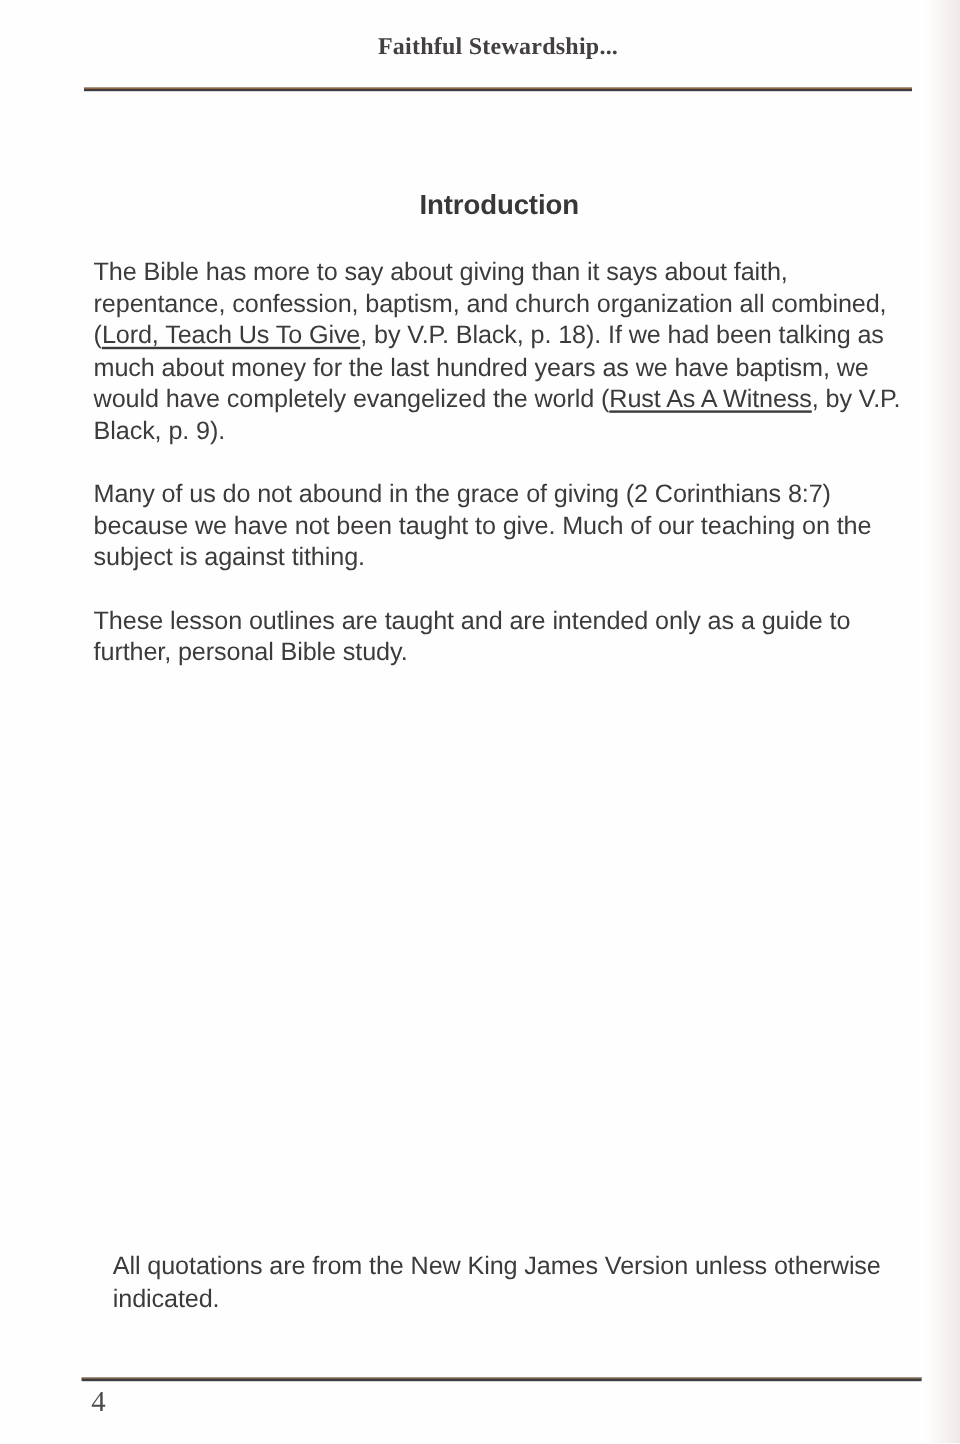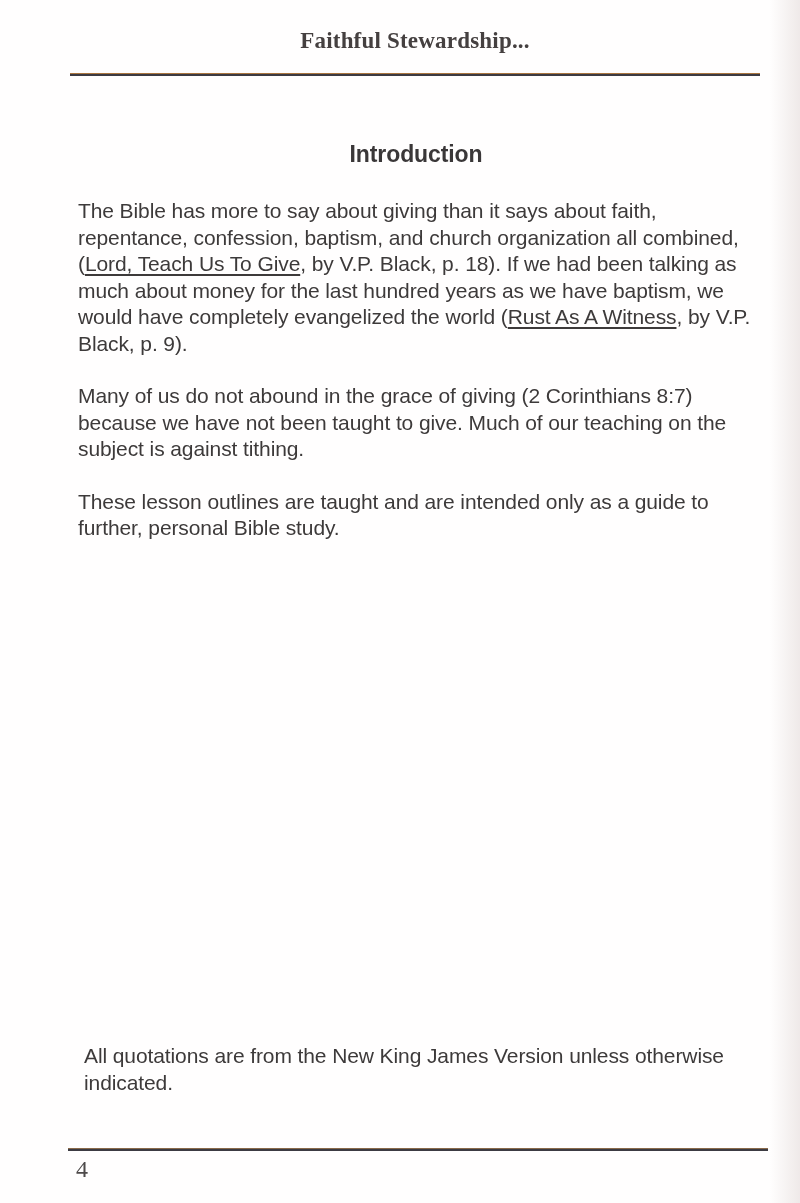--- a/index.html
+++ b/index.html
@@ -14,21 +14,21 @@
   }
   
   .header-title {
     position: absolute;
     top: 28px;
     left: 70px;
     width: 690px;
     text-align: center;
     font-family: "Liberation Serif", serif;
     font-weight: bold;
-    font-size: 23px;
+    font-size: 20px;
     color: #454040;
     letter-spacing: 0.2px;
   }
   .header-rule {
     position: absolute;
     top: 73px;
     left: 70px;
     width: 690px;
     height: 2px;
     background: #3c3b42;
@@ -38,41 +38,41 @@
   .content {
     position: absolute;
     top: 140px;
     left: 78px;
     width: 676px;
     font-size: 21px;
     line-height: 26.5px;
     letter-spacing: -0.1px;
   }
   .section-title {
-    margin: 0 0 30px 0;
+    margin: 16px 0 30px 0;
     text-align: center;
     font-size: 23px;
     font-weight: bold;
     color: #3a3738;
     line-height: 28px;
   }
   .para { margin: 0 0 26px 0; }
   .para.last { margin-bottom: 0; }
   .run-italic { }
   .run-underline {
     text-decoration: underline;
     text-underline-offset: 3px;
     text-decoration-thickness: 1.5px;
     margin-top: 28px;
   }
   
   .footnote {
     position: absolute;
     top: 1043px;
-    left: 84px;
+    left: 94px;
     width: 640px;
     margin: 0;
     font-size: 21px;
     line-height: 26.5px;
     letter-spacing: -0.1px;
     color: #3d3a3a;
   }
   .footer-rule {
     position: absolute;
     top: 1148px;

